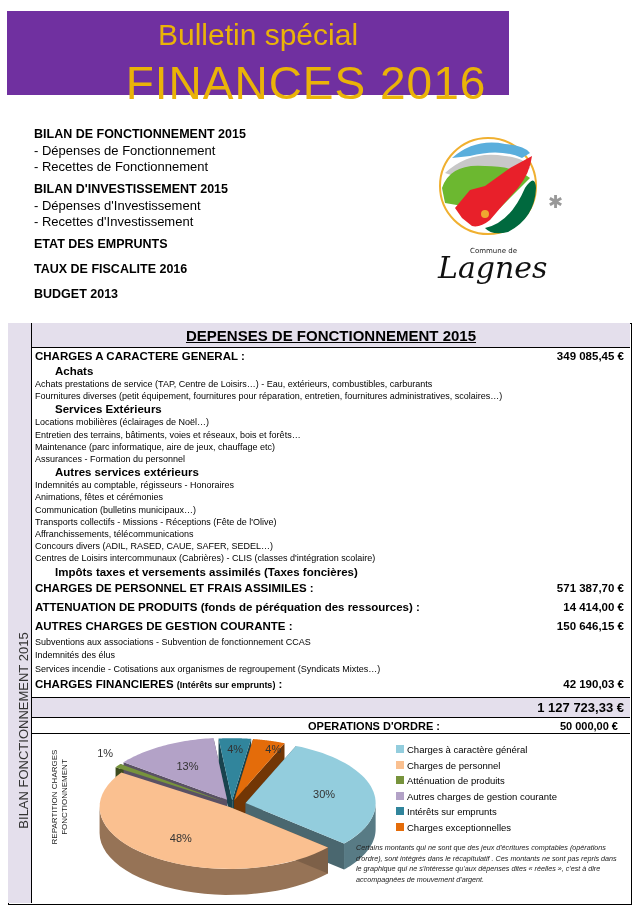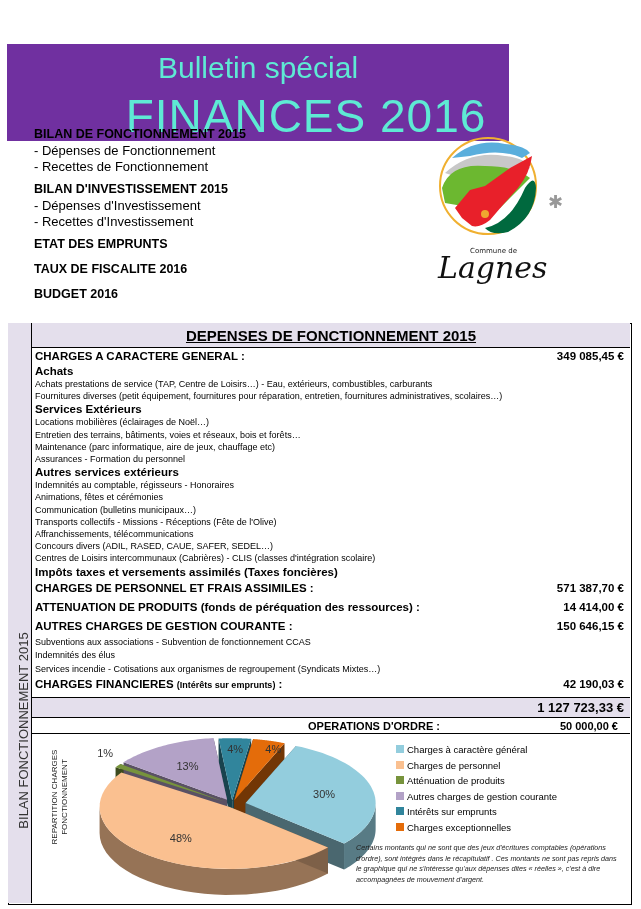--- a/index.html
+++ b/index.html
@@ -1,33 +1,33 @@
 <!DOCTYPE html>
 <html><head>
 <meta charset="utf-8">
 <style>
   html,body{margin:0;padding:0;background:#fff;}
   body{width:641px;height:909px;position:relative;overflow:hidden;font-family:"Liberation Sans",sans-serif;color:#000;}
-  .banner{position:absolute;left:7px;top:11px;width:502px;height:97px;background:#7030a0;color:#5eead4;text-align:center;margin-top:33px;}
+  .banner{position:absolute;left:7px;top:11px;width:502px;height:84px;background:#7030a0;color:#eab308;text-align:center;}
   .banner .sub{position:absolute;left:0;right:0;top:6px;font-size:30px;line-height:36px;}
   .banner .main{position:absolute;left:0;right:0;top:46px;font-size:46px;line-height:52px;letter-spacing:1px;}
   .toc{position:absolute;left:34px;top:126px;width:300px;font-size:13px;}
   .toc .h{font-weight:bold;font-size:12.5px;line-height:17px;}
   .toc .i{line-height:16px;font-size:13px;}
   .toc .gap{height:6px;}
   .logo{position:absolute;left:430px;top:128px;width:150px;height:160px;}
   .frame{position:absolute;left:8px;top:323px;width:622px;height:580px;border:1px solid #000;}
   .sidebar{position:absolute;left:8px;top:323px;width:24px;height:580px;background:#e4dfec;border-right:1px solid #000;box-sizing:border-box;}
   .sidebar-label{position:absolute;left:-120px;top:400px;width:270px;text-align:center;transform:rotate(-90deg);transform-origin:center;font-size:13px;color:#333;}
   .main{position:absolute;left:32px;top:323px;width:598px;}
   .title-bar{height:24px;background:#e4dfec;border-bottom:1px solid #000;text-align:center;font-weight:bold;font-size:15px;line-height:26px;text-decoration:underline;}
   .row{position:relative;padding-left:3px;white-space:nowrap;}
   .row .amt{position:absolute;right:6px;top:0;font-weight:bold;}
   .cat{font-weight:bold;font-size:11.5px;line-height:16px;}
-  .sub-h{font-weight:bold;font-size:11.5px;line-height:14px;}
+  .sub-h{font-weight:bold;font-size:11.5px;line-height:14px;margin-left:20px;}
   .det{font-size:9px;line-height:12.2px;}
   .cat2{font-weight:bold;font-size:11.5px;line-height:19px;}
   .fin-small{font-size:9px;}
   .totals{position:absolute;left:32px;top:697px;width:598px;}
   .total-row{height:19px;background:#e4dfec;border-top:1px solid #000;border-bottom:1px solid #000;position:relative;font-weight:bold;font-size:13px;line-height:20px;}
   .op-row{height:15px;border-bottom:1px solid #000;position:relative;font-weight:bold;font-size:11px;line-height:16px;}
   .total-row .lbl{position:absolute;right:190px;}
   .total-row .val{position:absolute;right:6px;}
   .op-row .lbl{position:absolute;right:190px;}
   .op-row .val{position:absolute;right:12px;}
@@ -52,21 +52,21 @@
   <div class="i">- Recettes de Fonctionnement</div>
   <div class="gap"></div>
   <div class="h">BILAN D'INVESTISSEMENT 2015</div>
   <div class="i">- Dépenses d'Investissement</div>
   <div class="i">- Recettes d'Investissement</div>
   <div class="gap"></div>
   <div class="h">ETAT DES EMPRUNTS</div>
   <div class="gap" style="height:8px"></div>
   <div class="h">TAUX DE FISCALITE 2016</div>
   <div class="gap" style="height:8px"></div>
-  <div class="h">BUDGET 2016</div>
+  <div class="h">BUDGET 2013</div>
 </div>
 
 <div class="logo">
   <svg width="150" height="160" viewBox="0 0 150 160">
     <circle cx="58" cy="58" r="48" fill="none" stroke="#f0b030" stroke-width="2"></circle>
     <path d="M22 30 Q45 10 75 16 Q95 18 100 25 L92 30 Q70 20 40 28 Z" fill="#5aaedc"></path>
     <path d="M15 45 Q40 22 75 28 Q95 30 100 40 L95 44 Q70 34 30 50 Z" fill="#c8c8c8"></path>
     <path d="M12 60 Q20 35 55 38 Q85 38 100 50 L70 80 Q40 80 15 75 Z" fill="#6cb830"></path>
     <path d="M55 100 Q80 95 95 60 Q105 45 106 60 Q105 90 78 104 Q62 108 55 100 Z" fill="#00693e"></path>
     <path d="M25 80 L40 62 L55 58 L80 40 L102 28 Q100 45 88 60 L72 78 L60 92 Q50 100 42 98 L32 90 Z" fill="#e8202a"></path>

